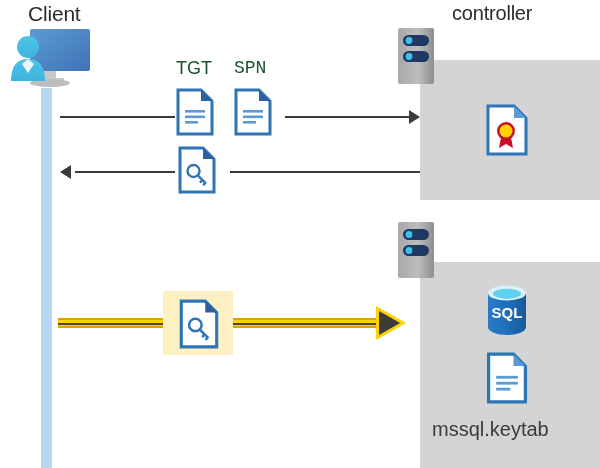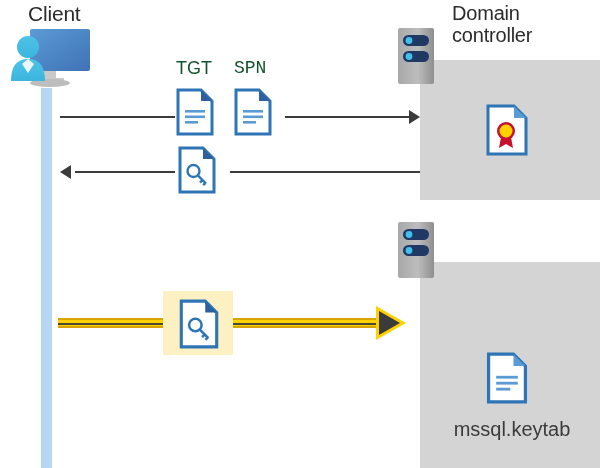--- a/index.html
+++ b/index.html
@@ -132,21 +132,21 @@
   .doc-label {
     font-size: 18px;
     color: #14532d;
   }
   #tgt-label { left: 176px; top: 58px; }
   #spn-label { left: 234px; top: 58px; font-family: Liberation Mono, monospace; }
 
   #keytab-label {
     left: 432px; top: 418px;
     width: 160px;
-    text-align: center;
+    text-align: left;
     font-size: 20px;
     color: #3b3b3b;
   }
 
   
   .doc-icon { width: 38px; height: 48px; }
   #tgt-doc  { left: 176px; top: 88px; }
   #spn-doc  { left: 234px; top: 88px; }
   #key-doc-reply { left: 178px; top: 146px; }
   #key-doc-flow  { left: 179px; top: 299px; width: 40px; height: 50px; }
@@ -160,21 +160,20 @@
 <div id="canvas">
 
   <div class="abs panel" id="dc-panel"></div>
   <div class="abs panel" id="linux-panel"></div>
 
   <div class="abs" id="client-lifeline"></div>
 
   <div class="abs title" id="client-title">Client</div>
 
   <div class="abs title" id="dc-title">
-    <div>Domain</div>
     <div>controller</div>
   </div>
 
 
   <div class="abs" id="client-icon">
     <svg width="86" height="68" viewBox="0 0 86 68">
       <defs>
         <linearGradient id="monGrad" x1="0" y1="0" x2="1" y2="1">
           <stop offset="0%" stop-color="#5b9bd5"></stop>
           <stop offset="100%" stop-color="#3f72b5"></stop>
@@ -300,20 +299,35 @@
       <path d="M2 2 H28 L40 14 V50 H2 Z" fill="#ffffff" stroke="#2e75b6" stroke-width="3"></path>
       <path d="M28 2 L40 14 H28 Z" fill="#5b9bd5"></path>
 
       <path d="M16 28 L13 44 L20 40 L27 44 L24 28 Z" fill="#c8102e"></path>
 
       <circle cx="20" cy="27" r="9" fill="#c8102e"></circle>
       <circle cx="20" cy="27" r="6.5" fill="#ffd200"></circle>
     </svg>
   </div>
 
+  <div class="abs" id="sql-icon">
+    <svg width="48" height="52" viewBox="0 0 48 52">
+      <defs>
+        <linearGradient id="cylGrad" x1="0" y1="0" x2="1" y2="0">
+          <stop offset="0%" stop-color="#2a7cc7"></stop>
+          <stop offset="50%" stop-color="#1f6fbb"></stop>
+          <stop offset="100%" stop-color="#16599b"></stop>
+        </linearGradient>
+      </defs>
+      <path d="M5 9 V43 C5 47.5 13.5 51 24 51 C34.5 51 43 47.5 43 43 V9 Z" fill="url(#cylGrad)"></path>
+      <ellipse cx="24" cy="9" rx="19" ry="7.5" fill="#d9f2fb"></ellipse>
+      <ellipse cx="24" cy="9.8" rx="14" ry="5" fill="#5ed0f0"></ellipse>
+      <text x="24" y="34" font-family="Liberation Sans, sans-serif" font-size="15" font-weight="bold" fill="#ffffff" text-anchor="middle">SQL</text>
+    </svg>
+  </div>
 
   <div class="abs" id="keytab-doc">
     <svg width="42" height="52" viewBox="0 0 38 48">
       <path d="M2 2 H25 L36 13 V46 H2 Z" fill="#ffffff" stroke="#2e75b6" stroke-width="3"></path>
       <path d="M25 2 L36 13 H25 Z" fill="#5b9bd5"></path>
       <rect x="9" y="22" width="20" height="2.6" fill="#5b9bd5"></rect>
       <rect x="9" y="27.5" width="20" height="2.6" fill="#5b9bd5"></rect>
       <rect x="9" y="33" width="13" height="2.6" fill="#5b9bd5"></rect>
     </svg>
   </div>

